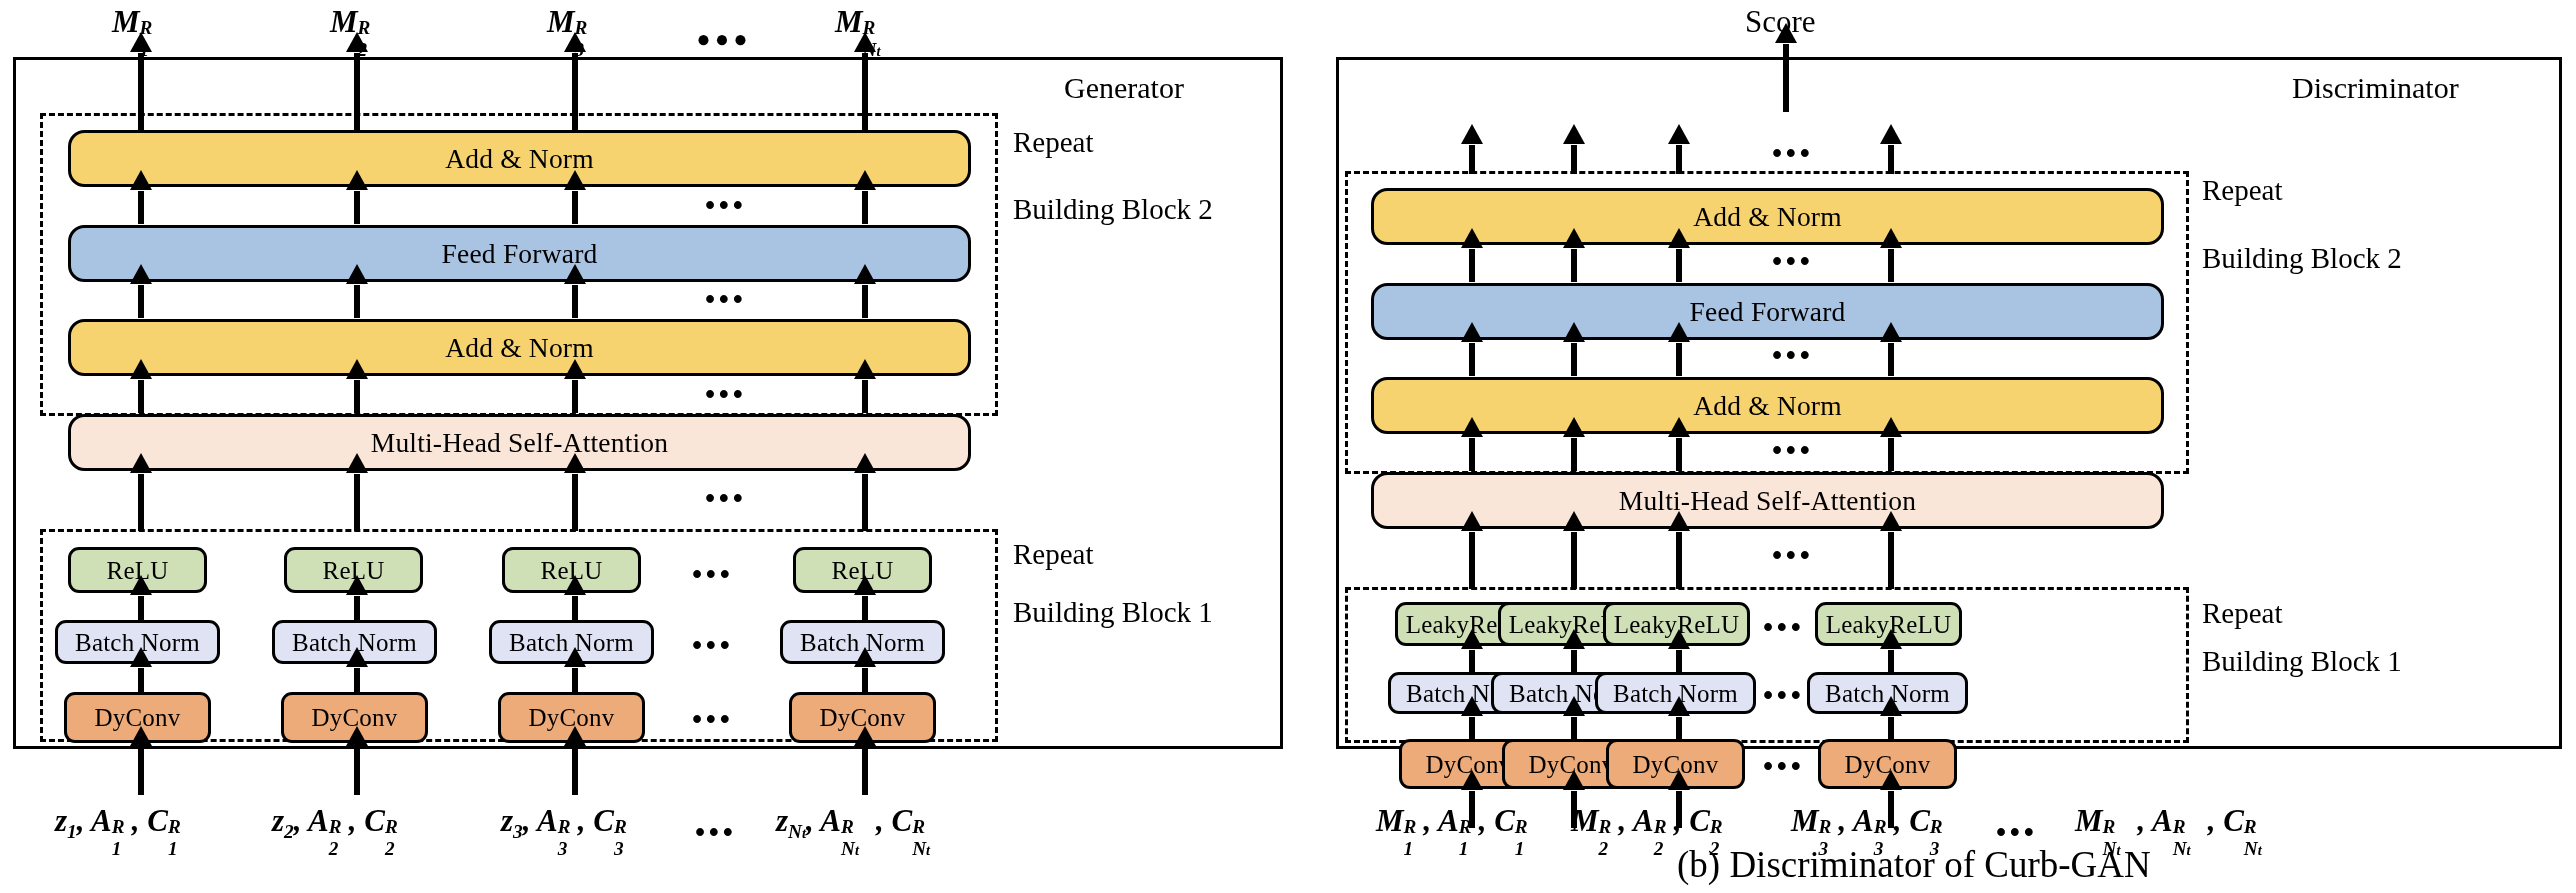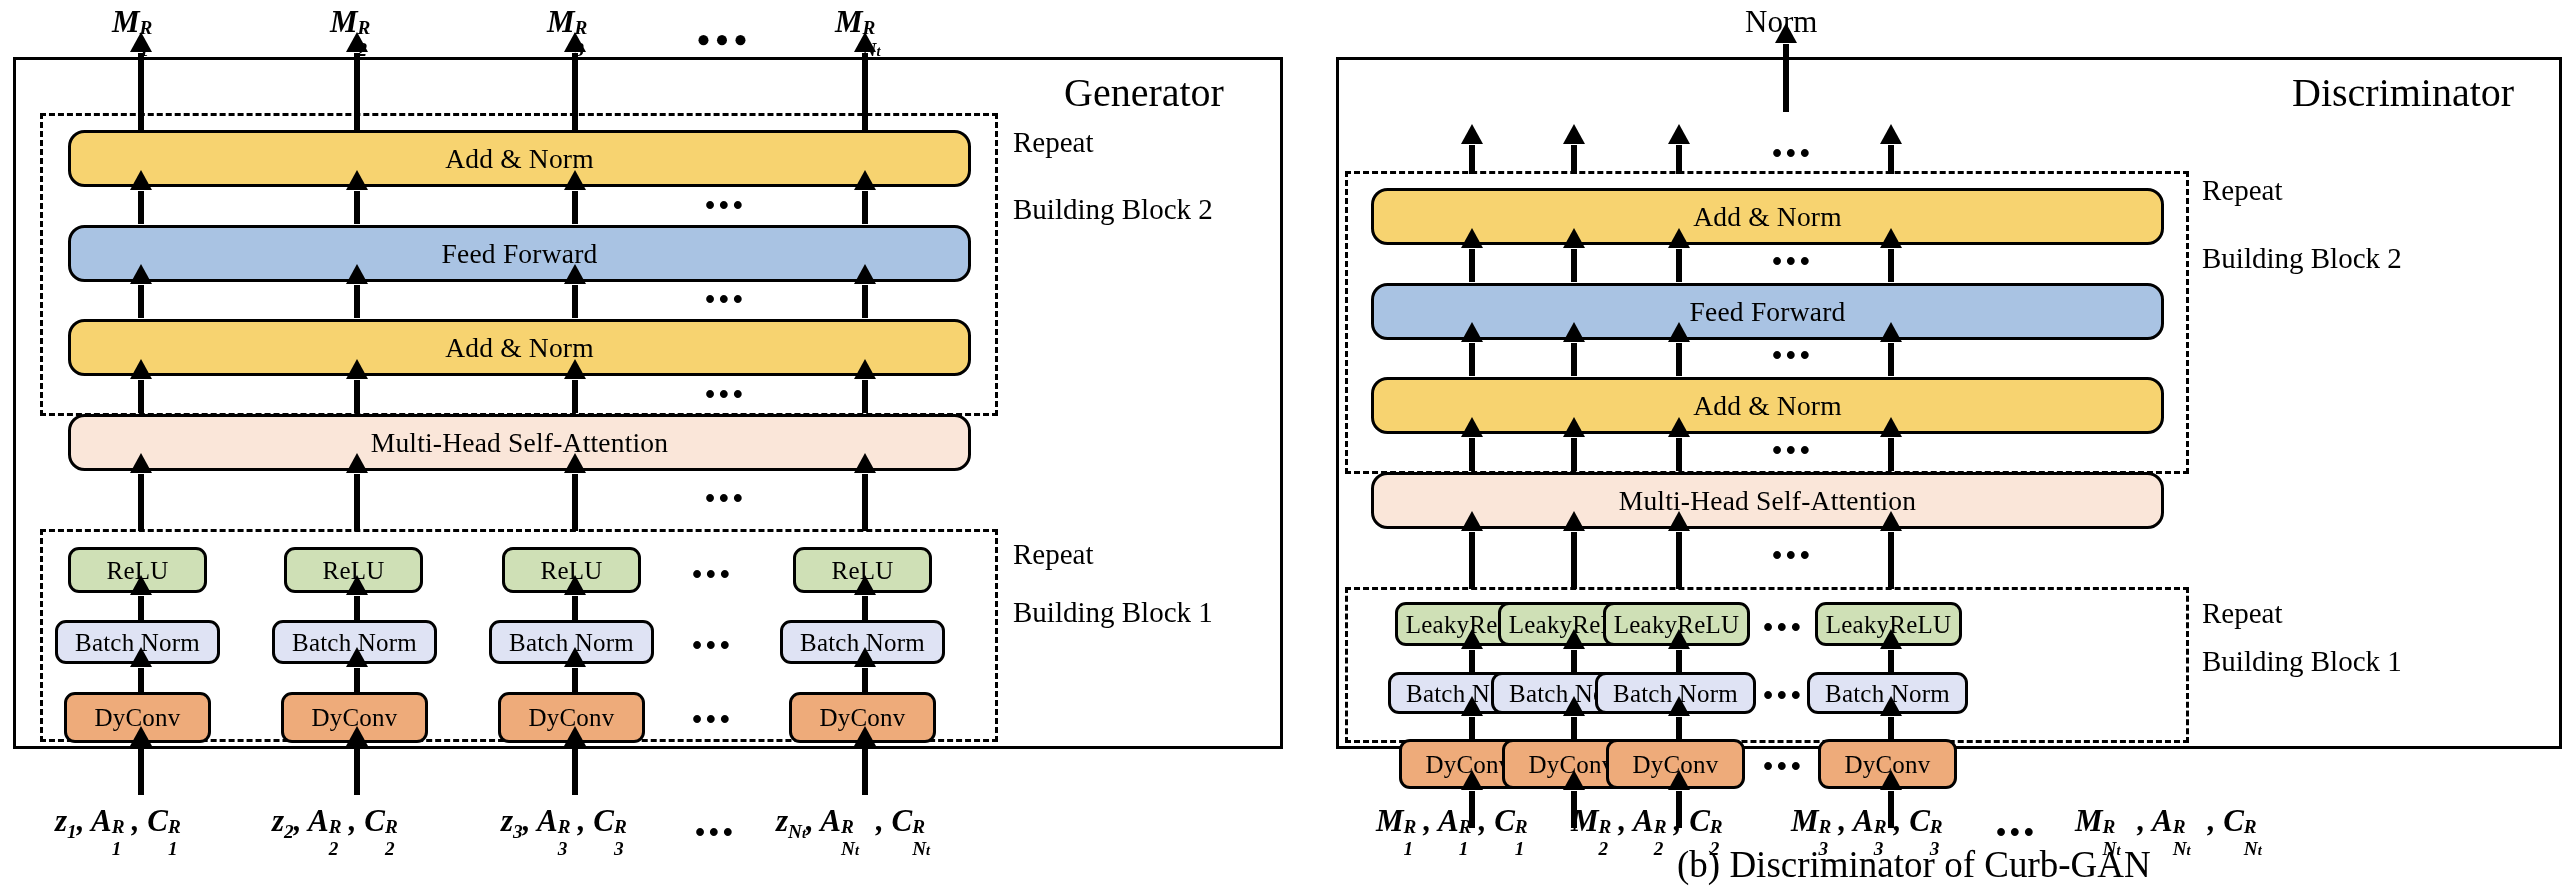--- a/index.html
+++ b/index.html
@@ -62,21 +62,21 @@
     font-weight:700;
     letter-spacing:5.5px;
     line-height:1;
     color:#000;
     white-space:nowrap;
   }
   .dots.sm{font-size:29px;letter-spacing:3.7px;}
 
   
   .txt{position:absolute;white-space:nowrap;line-height:1;}
-  .panel-title{font-size:40px;}
+  .panel-title{font-size:30px;}
   .side-label{font-size:29px;}
   .caption{font-size:37px;}
   .io-label{font-size:31px;font-weight:700;font-style:italic;}
   .score-label{font-size:31px;}
 
   
   .mv{font-style:italic;font-weight:700;}
   sup,sub{font-size:.62em;font-style:italic;font-weight:700;}
   sup{vertical-align:super;}
   sub{vertical-align:sub;}
@@ -196,21 +196,21 @@
   <div class="dots sm" style="left:695px;top:818px;">•••</div>
   <div class="txt io-label" style="left:776px;top:805px;">
     <span class="mv">z</span><sub>N<span style="font-size:.75em">t</span></sub>, <span class="mv">A</span><span class="supsub"><sup>R</sup><sub>N<span style="font-size:.75em">t</span></sub></span><span style="display:inline-block;width:35px"></span>, <span class="mv">C</span><span class="supsub"><sup>R</sup><sub>N<span style="font-size:.75em">t</span></sub></span><span style="display:inline-block;width:35px"></span>
   </div>
 
 
   <div class="panel" style="left:1336px;top:57px;width:1226px;height:692px;"></div>
 
   <div class="txt panel-title" style="left:2292px;top:73px;">Discriminator</div>
 
-  <div class="txt score-label" style="left:1745px;top:5.5px;">Norm</div>
+  <div class="txt score-label" style="left:1745px;top:5.5px;">Score</div>
   <div class="arrow" style="left:1783px;top:44px;height:68px;"></div>
 
 
   <div class="arrow" style="left:1469px;top:145px;height:29px;"></div>
   <div class="arrow" style="left:1571px;top:145px;height:29px;"></div>
   <div class="arrow" style="left:1676px;top:145px;height:29px;"></div>
   <div class="arrow" style="left:1888px;top:145px;height:29px;"></div>
   <div class="dots sm" style="left:1772px;top:139px;">•••</div>
 
   <div class="dashed" style="left:1345px;top:171px;width:844px;height:303px;"></div>

